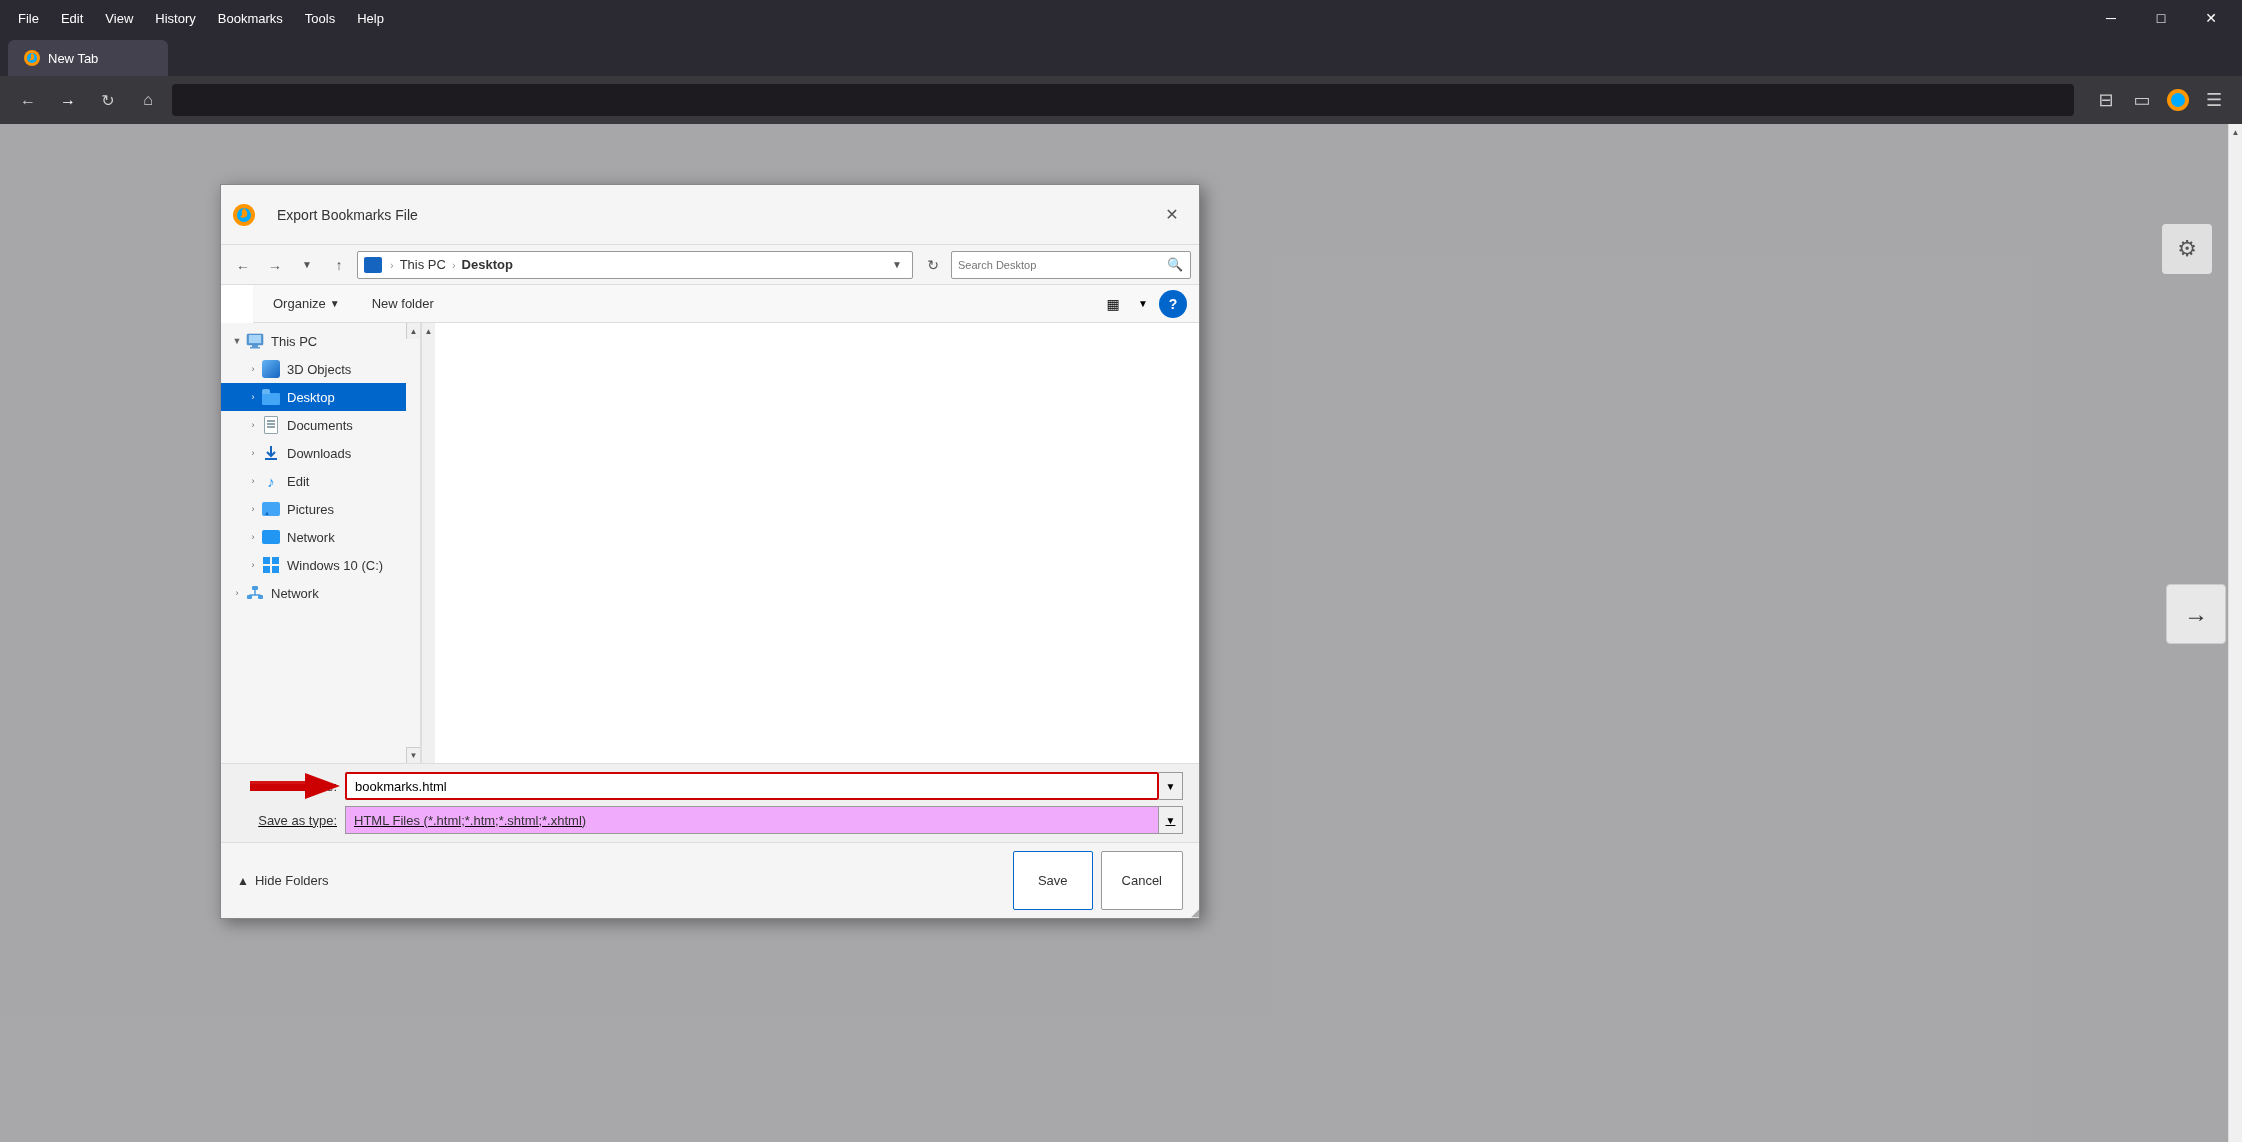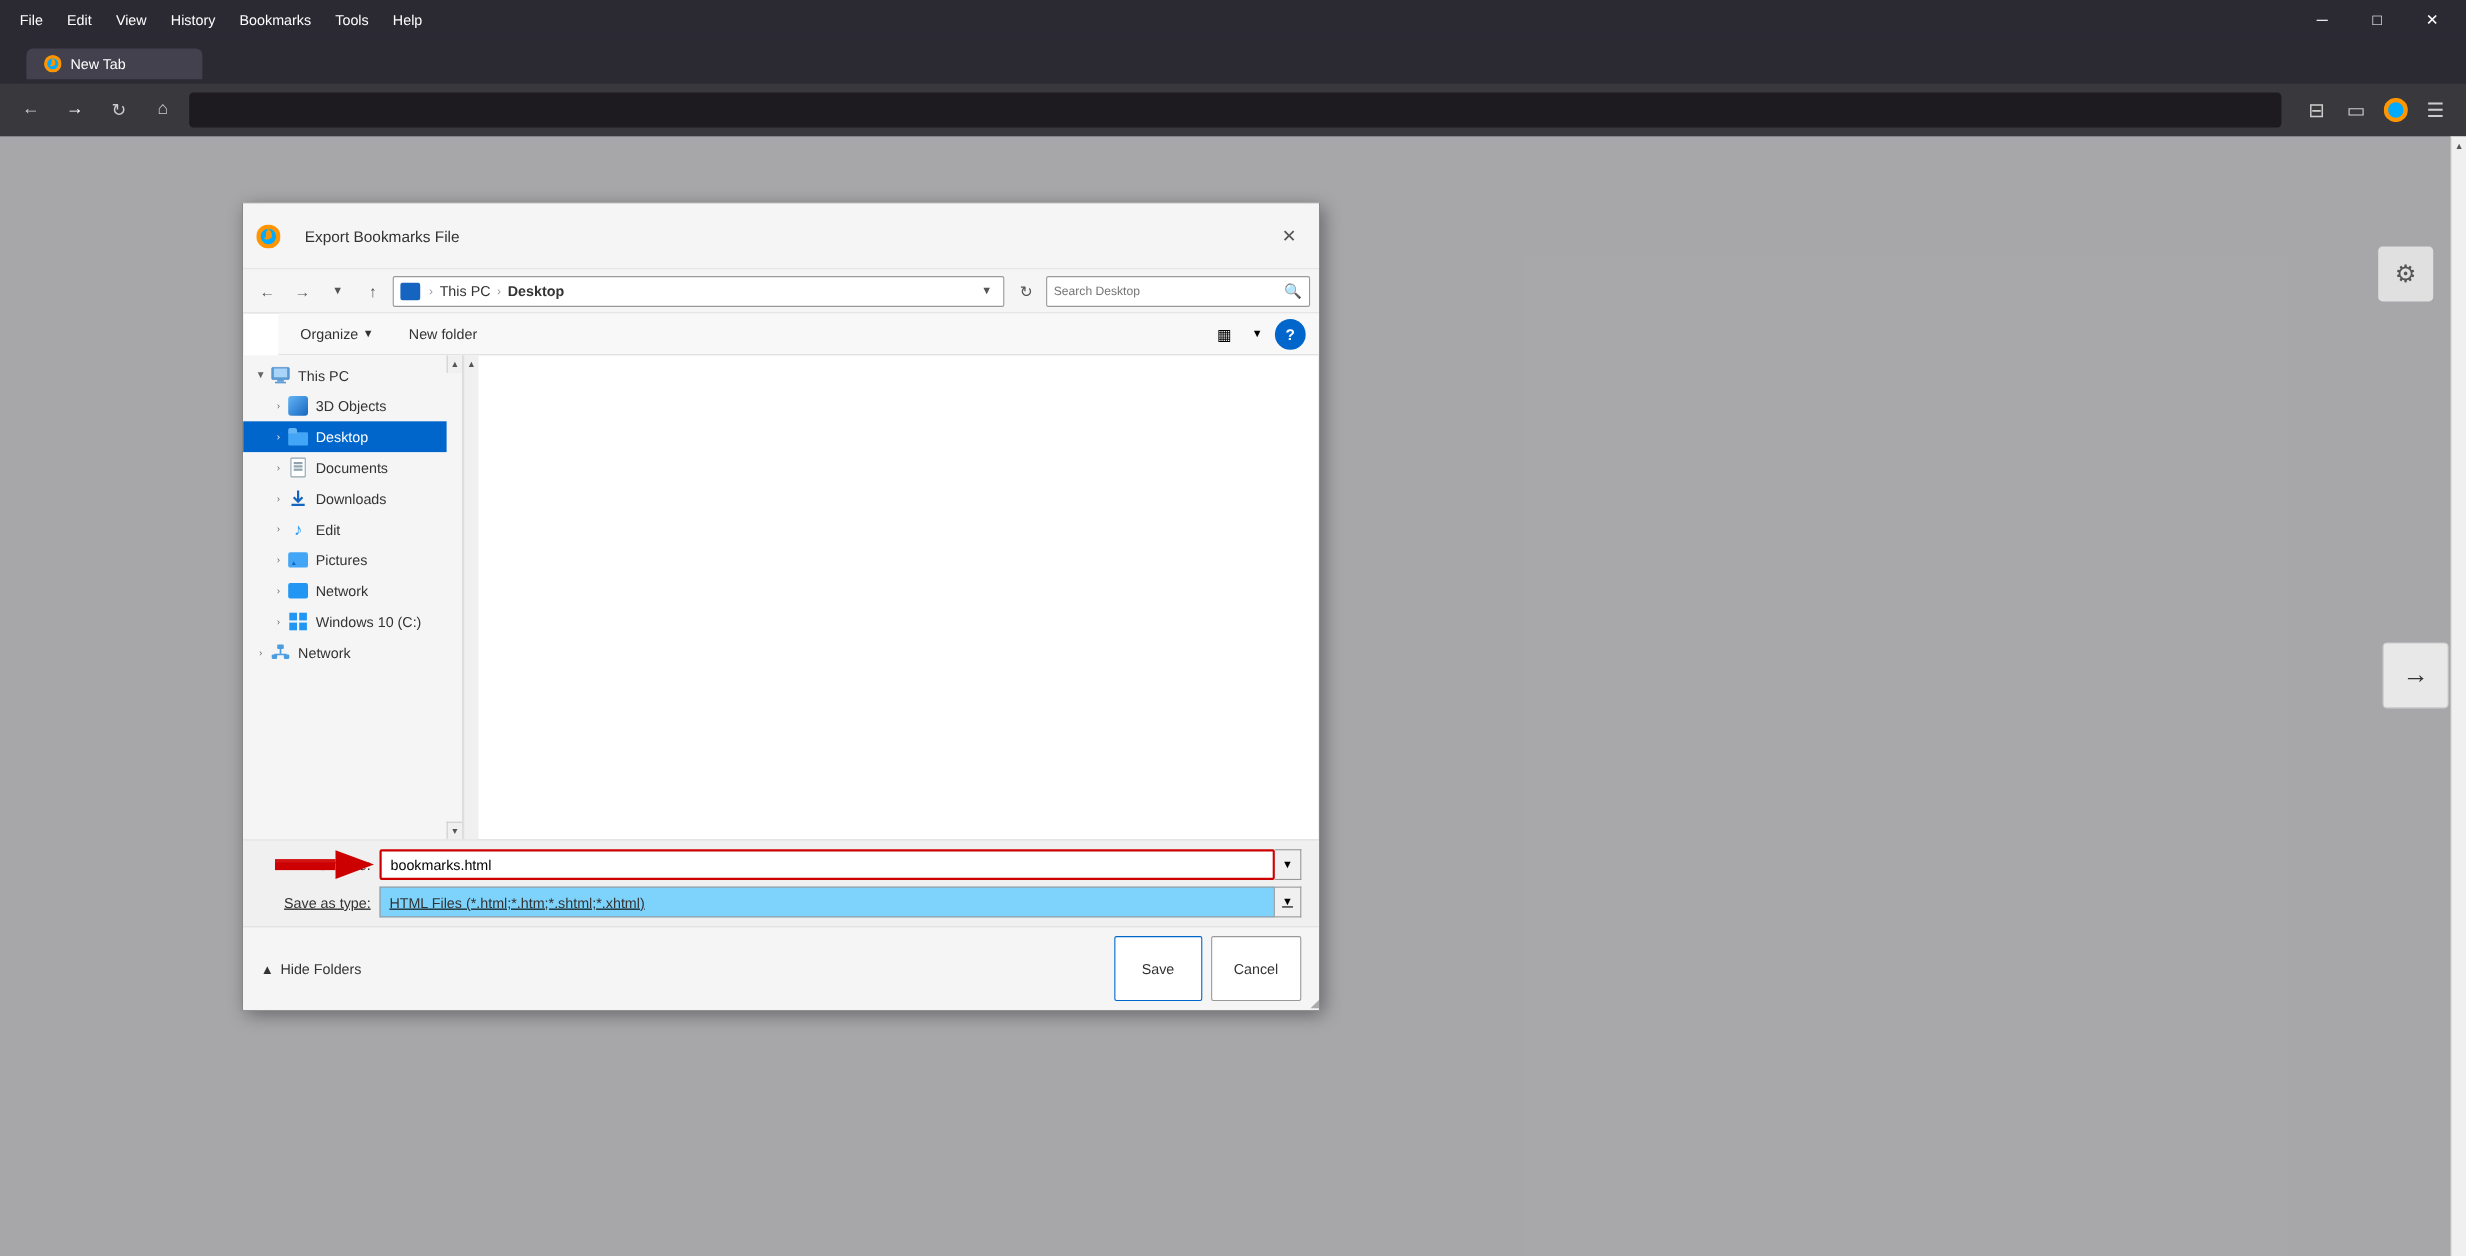--- a/index.html
+++ b/index.html
@@ -49,25 +49,23 @@
       display: flex;
       align-items: center;
       justify-content: center;
       color: #fff;
       font-size: 14px;
       cursor: pointer;
     }
 
     .tab-bar {
       display: flex;
-      align-items: center;
       background: #2b2a33;
       padding: 4px 8px 0;
       height: 40px;
-      margin-left: 16px;
     }
 
     .tab {
       display: flex;
       align-items: center;
       gap: 8px;
       padding: 6px 16px;
       background: #42414d;
       border-radius: 6px 6px 0 0;
       color: #fff;
@@ -860,21 +858,21 @@
             </svg>
 
             <input class="filename-input" type="text" value="bookmarks.html" style="">
             <div class="filename-dropdown">▼</div>
           </div>
         </div>
 
         <div class="savetype-row">
           <span class="savetype-label">Save as type:</span>
           <div style="flex:1;display:flex;">
-            <div style="flex:1;height:28px;border:1px solid #999;background:#7dd3fc;display:flex;align-items:center;padding:0 8px;font-size:13px;color:#333;">HTML Files (*.html;*.htm;*.shtml;*.xhtml)</div>
+            <div style="flex:1;height:28px;border:1px solid #999;background:#f0abfc;display:flex;align-items:center;padding:0 8px;font-size:13px;color:#333;">HTML Files (*.html;*.htm;*.shtml;*.xhtml)</div>
             <div class="savetype-dropdown">▼</div>
           </div>
         </div>
       </div>
 
       <div class="dialog-buttons">
         <div class="hide-folders-btn">
           <span style="font-size:12px;">▲</span>
           <span>Hide Folders</span>
         </div>

